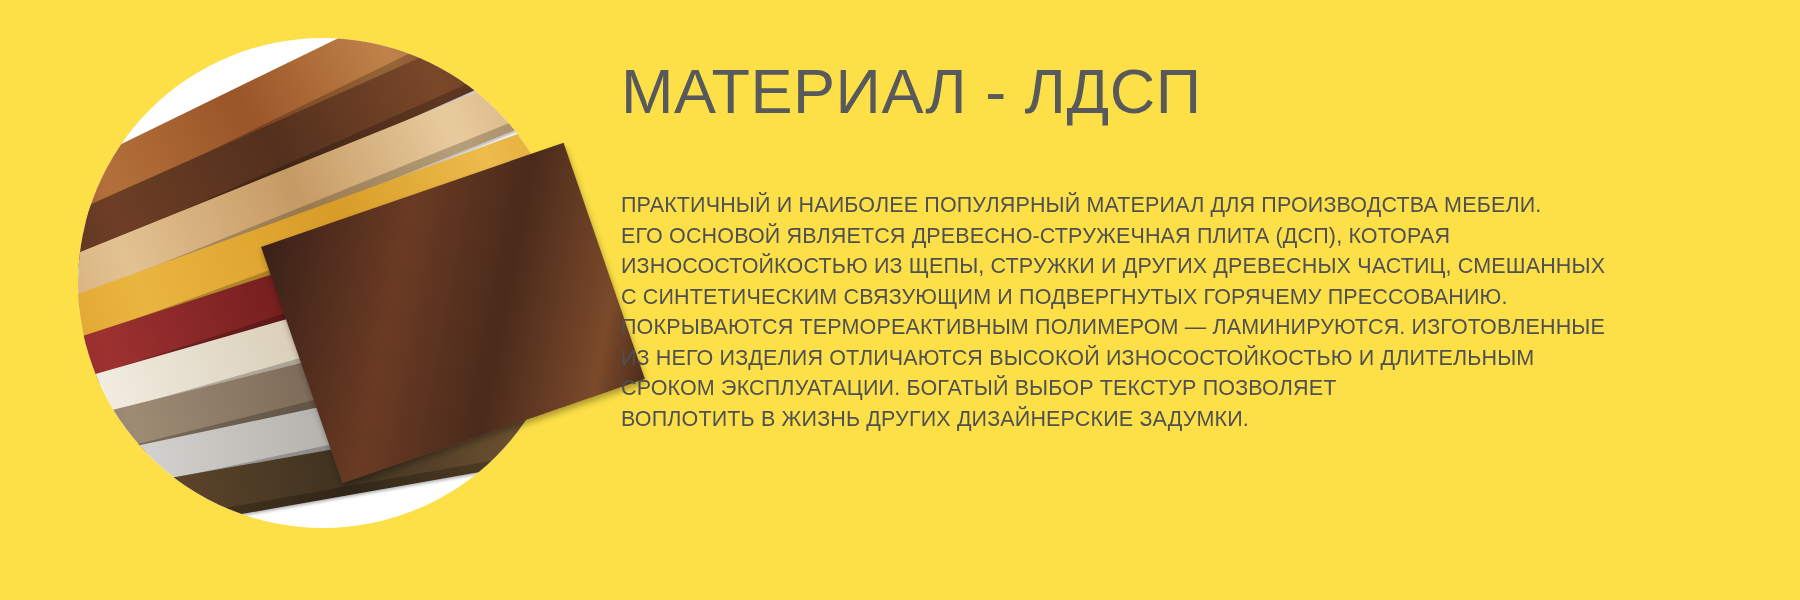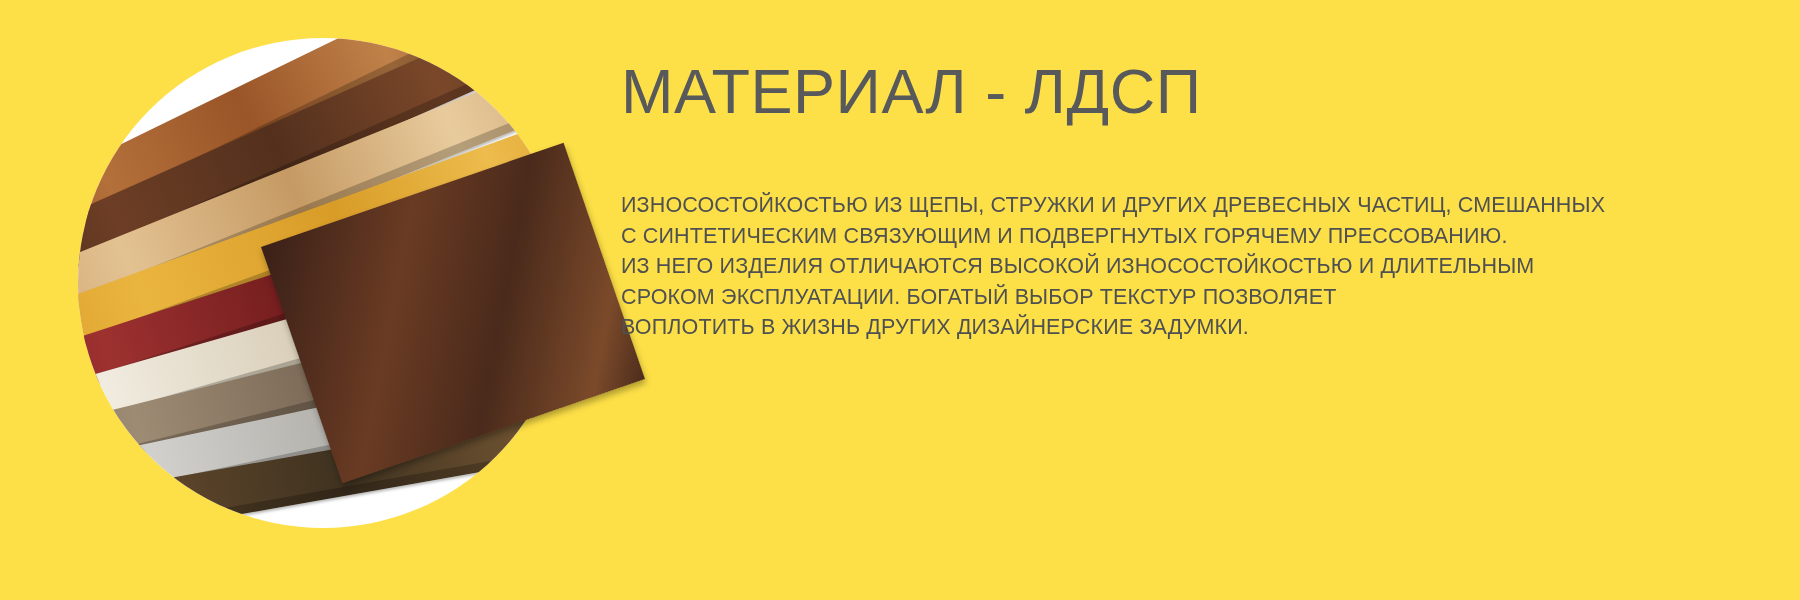--- a/index.html
+++ b/index.html
@@ -155,21 +155,24 @@
       <div class="board b9">
           <div class="edge"></div>
         </div>
     </div>
     <div class="board-front"></div>
   </div>
 
   <div class="content">
     <h1 class="title">МАТЕРИАЛ - ЛДСП</h1>
     <div class="body-text">
+      <p>ПРАКТИЧНЫЙ И НАИБОЛЕЕ ПОПУЛЯРНЫЙ МАТЕРИАЛ ДЛЯ ПРОИЗВОДСТВА МЕБЕЛИ.</p>
+      <p>ЕГО ОСНОВОЙ ЯВЛЯЕТСЯ ДРЕВЕСНО-СТРУЖЕЧНАЯ ПЛИТА (ДСП), КОТОРАЯ</p>
       <p>ИЗНОСОСТОЙКОСТЬЮ ИЗ ЩЕПЫ, СТРУЖКИ И ДРУГИХ ДРЕВЕСНЫХ ЧАСТИЦ, СМЕШАННЫХ</p>
       <p>С СИНТЕТИЧЕСКИМ СВЯЗУЮЩИМ И ПОДВЕРГНУТЫХ ГОРЯЧЕМУ ПРЕССОВАНИЮ.</p>
+      <p>ПОКРЫВАЮТСЯ ТЕРМОРЕАКТИВНЫМ ПОЛИМЕРОМ — ЛАМИНИРУЮТСЯ. ИЗГОТОВЛЕННЫЕ</p>
       <p>ИЗ НЕГО ИЗДЕЛИЯ ОТЛИЧАЮТСЯ ВЫСОКОЙ ИЗНОСОСТОЙКОСТЬЮ И ДЛИТЕЛЬНЫМ</p>
       <p>СРОКОМ ЭКСПЛУАТАЦИИ. БОГАТЫЙ ВЫБОР ТЕКСТУР ПОЗВОЛЯЕТ</p>
       <p>ВОПЛОТИТЬ В ЖИЗНЬ ДРУГИХ ДИЗАЙНЕРСКИЕ ЗАДУМКИ.</p>
     </div>
   </div>
 
 </div>
 
 </body></html>

